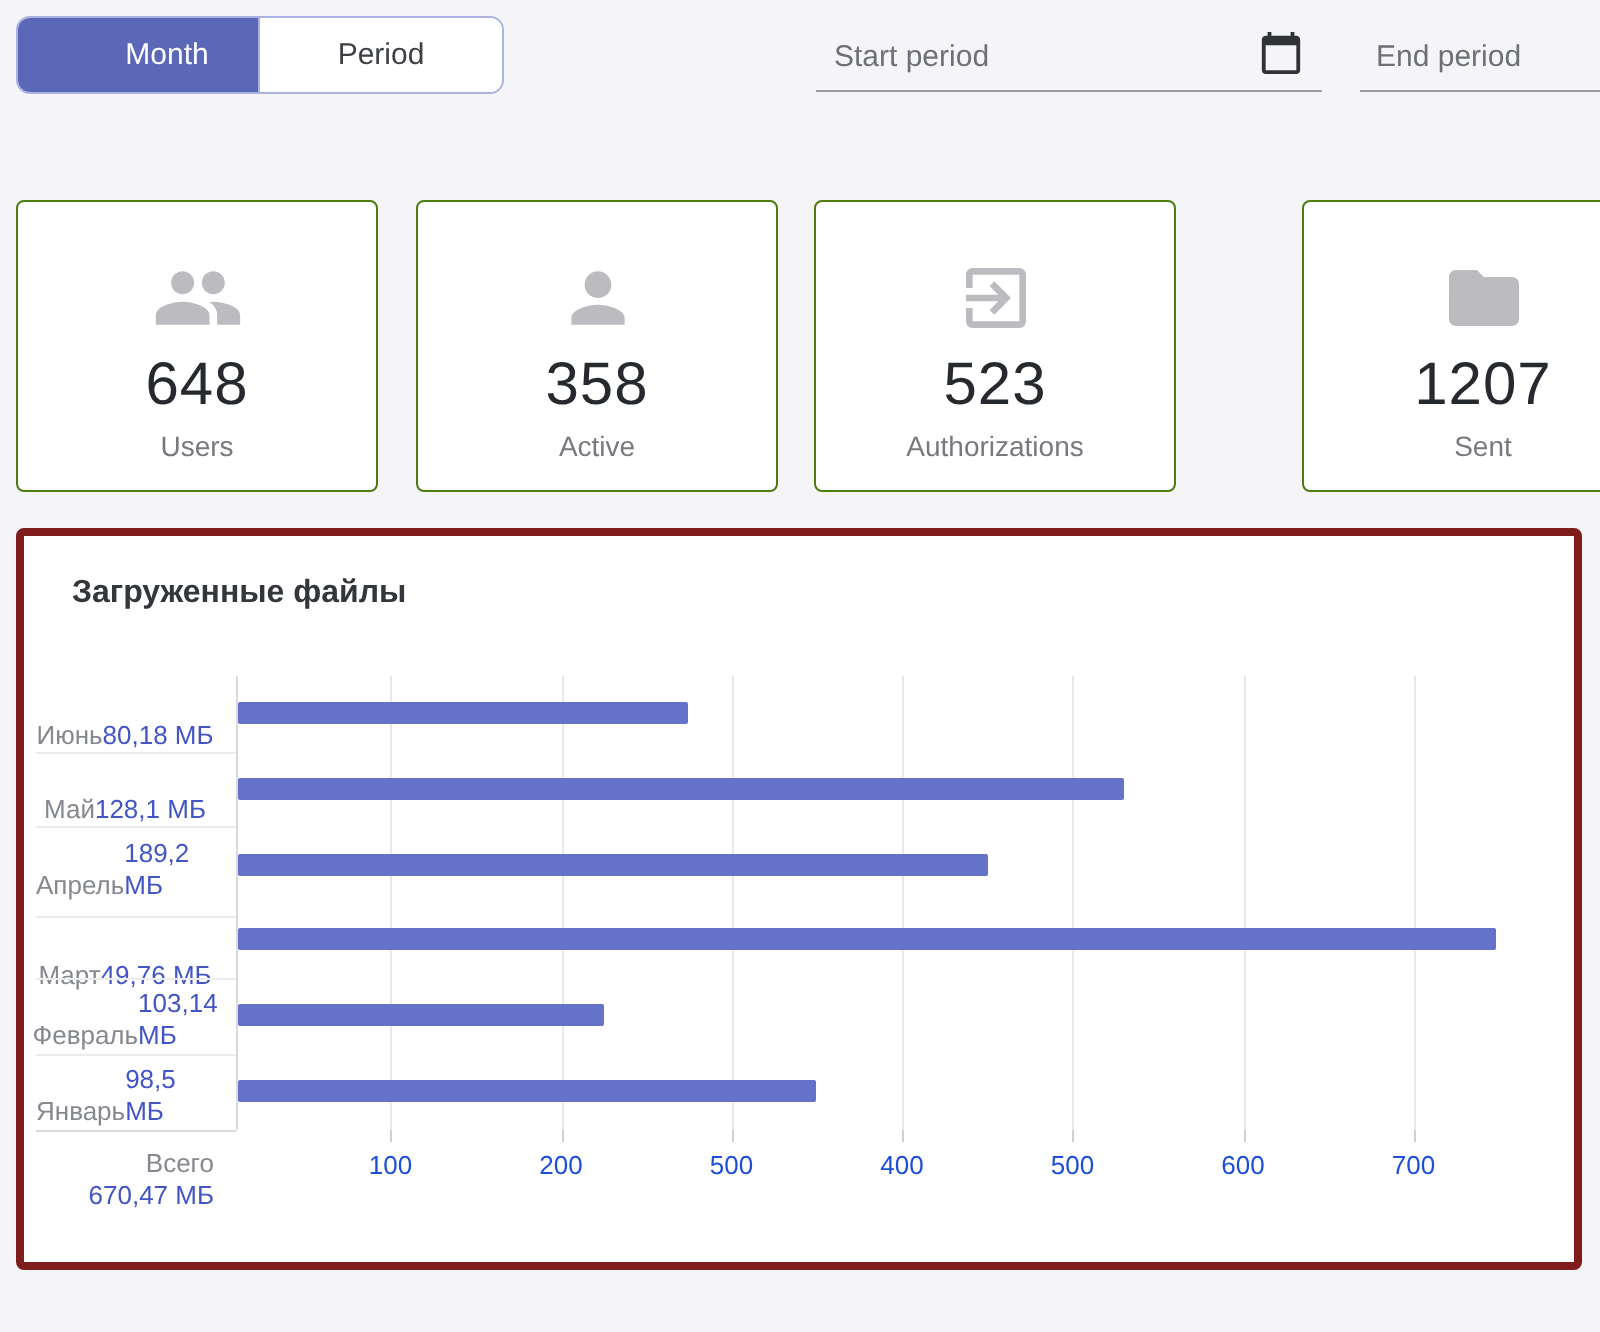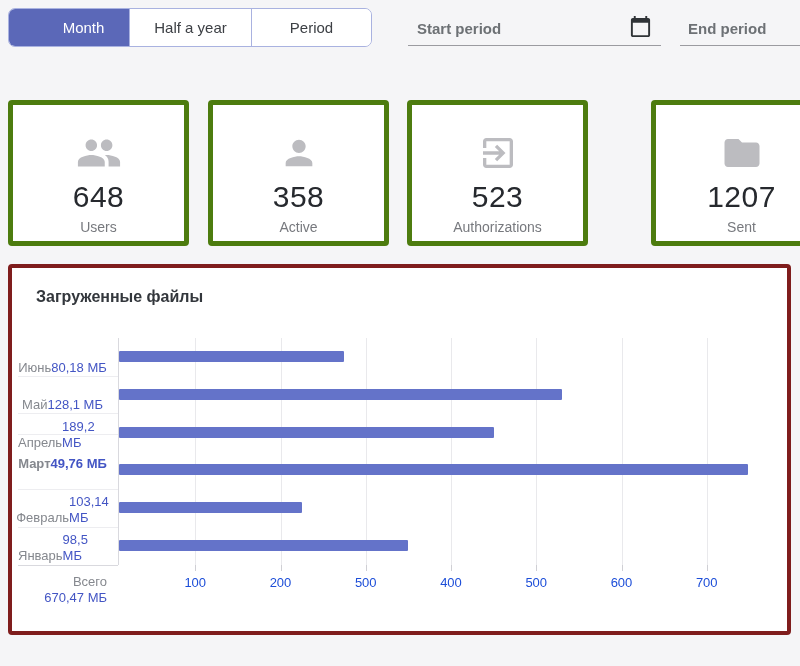--- a/index.html
+++ b/index.html
@@ -21,31 +21,30 @@
     border-left: 1px solid var(--tab-border,#a9b2e0);
   }
   .tab:first-child { border-left: none; }
   .tab:nth-child(2) { width: 122px; }
   .tab.active { background: var(--accent,#5b68b8); color: #fff; padding-left: 29px; }
   .field { position: absolute; top: 8px; height: 38px; border-bottom: 1px solid #9b9ba0; }
   .field input {
     border: none; outline: none; background: transparent;
     font-size: 15px; color: #a16207; padding: 12px 0 0 9px; width: 200px;
     font-family: inherit;
-    font-weight: bold;
   }
   .field input::placeholder { color: #6d7175; opacity: 1; }
   .field-start { left: 408px; width: 253px; }
   .field-end { left: 680px; width: 130px; }
   .field-end input { width: 118px; padding-left: 8px; }
   .cal-btn { position: absolute; right: 8px; top: 7px; width: 24px; height: 24px; cursor: pointer; }
   
   .card {
     position: absolute; top: 100px; width: 181px; height: 146px;
-    background: #fff; border: 5px solid #4d7c0f; border-radius: 4px;
+    background: #fff; border: 1px solid #4d7c0f; border-radius: 4px;
     display: flex; flex-direction: column; align-items: center;
   }
   .card-1 { left: 8px; } .card-2 { left: 208px; } .card-3 { left: 407px; } .card-4 { left: 606px; margin-left: 45px; }
   .card .icon { margin-top: 25px; height: 46px; display: flex; align-items: center; }
   .card .num { margin-top: 4px; font-size: 30px; color: #26292e; letter-spacing: .5px; }
   .card .lbl { margin-top: 5px; font-size: 14px; color: #77797e; }
   
   .panel {
     position: absolute; left: 8px; top: 264px; width: 783px; height: 371px;
     background: #fff; border: 4px solid #7f1d1d; border-radius: 4px;
@@ -69,21 +68,20 @@
     position: absolute; left: 6px; top: 297px; width: 100px;
     border-top: 1px solid #d9d9de; padding: 8px 11px 0 0;
     display: flex; flex-direction: column; align-items: flex-end;
   }
 </style>
 </head>
 <body>
 
 <div class="tab-group">
   <div class="tab active">Month</div>
-  <div class="tab">Half a year</div>
   <div class="tab">Period</div>
 </div>
 
 <div class="field field-start">
   <input type="text" placeholder="Start period" style="">
   <span class="cal-btn">
     <svg width="23" height="23" viewBox="0 0 24 24" fill="#2f3337">
       <path d="M20 3h-1V1h-2v2H7V1H5v2H4c-1.1 0-2 .9-2 2v16c0 1.1.9 2 2 2h16c1.1 0 2-.9 2-2V5c0-1.1-.9-2-2-2zm0 18H4V8h16v13z"></path>
     </svg>
   </span>
@@ -171,21 +169,21 @@
       <div class="labelcell sep" style="top: 107.7px; height: 37.7px;">
         <span class="cat">Май</span>
         <span class="val">128,1 МБ</span>
       </div>
       <div class="bar" style="top: 121px; width: 442.825px;"></div>
       <div class="labelcell sep" style="top: 145.4px; height: 37.7px;">
         <span class="cat">Апрель</span>
         <span class="val">189,2 МБ</span>
       </div>
       <div class="bar" style="top: 158.7px; width: 374.625px;"></div>
-      <div class="labelcell sep" style="top: 166px; height: 37.7px; font-weight: bold;">
+      <div class="labelcell sep" style="top: 190px; height: 37.7px;">
         <span class="cat">Март</span>
         <span class="val">49,76 МБ</span>
       </div>
       <div class="bar" style="top: 196.4px; width: 628.67px;"></div>
       <div class="labelcell sep" style="top: 220.8px; height: 37.7px;">
         <span class="cat">Февраль</span>
         <span class="val">103,14 МБ</span>
       </div>
       <div class="bar" style="top: 234.1px; width: 182.812px;"></div>
       <div class="labelcell sep" style="top: 258.5px; height: 37.7px;">

